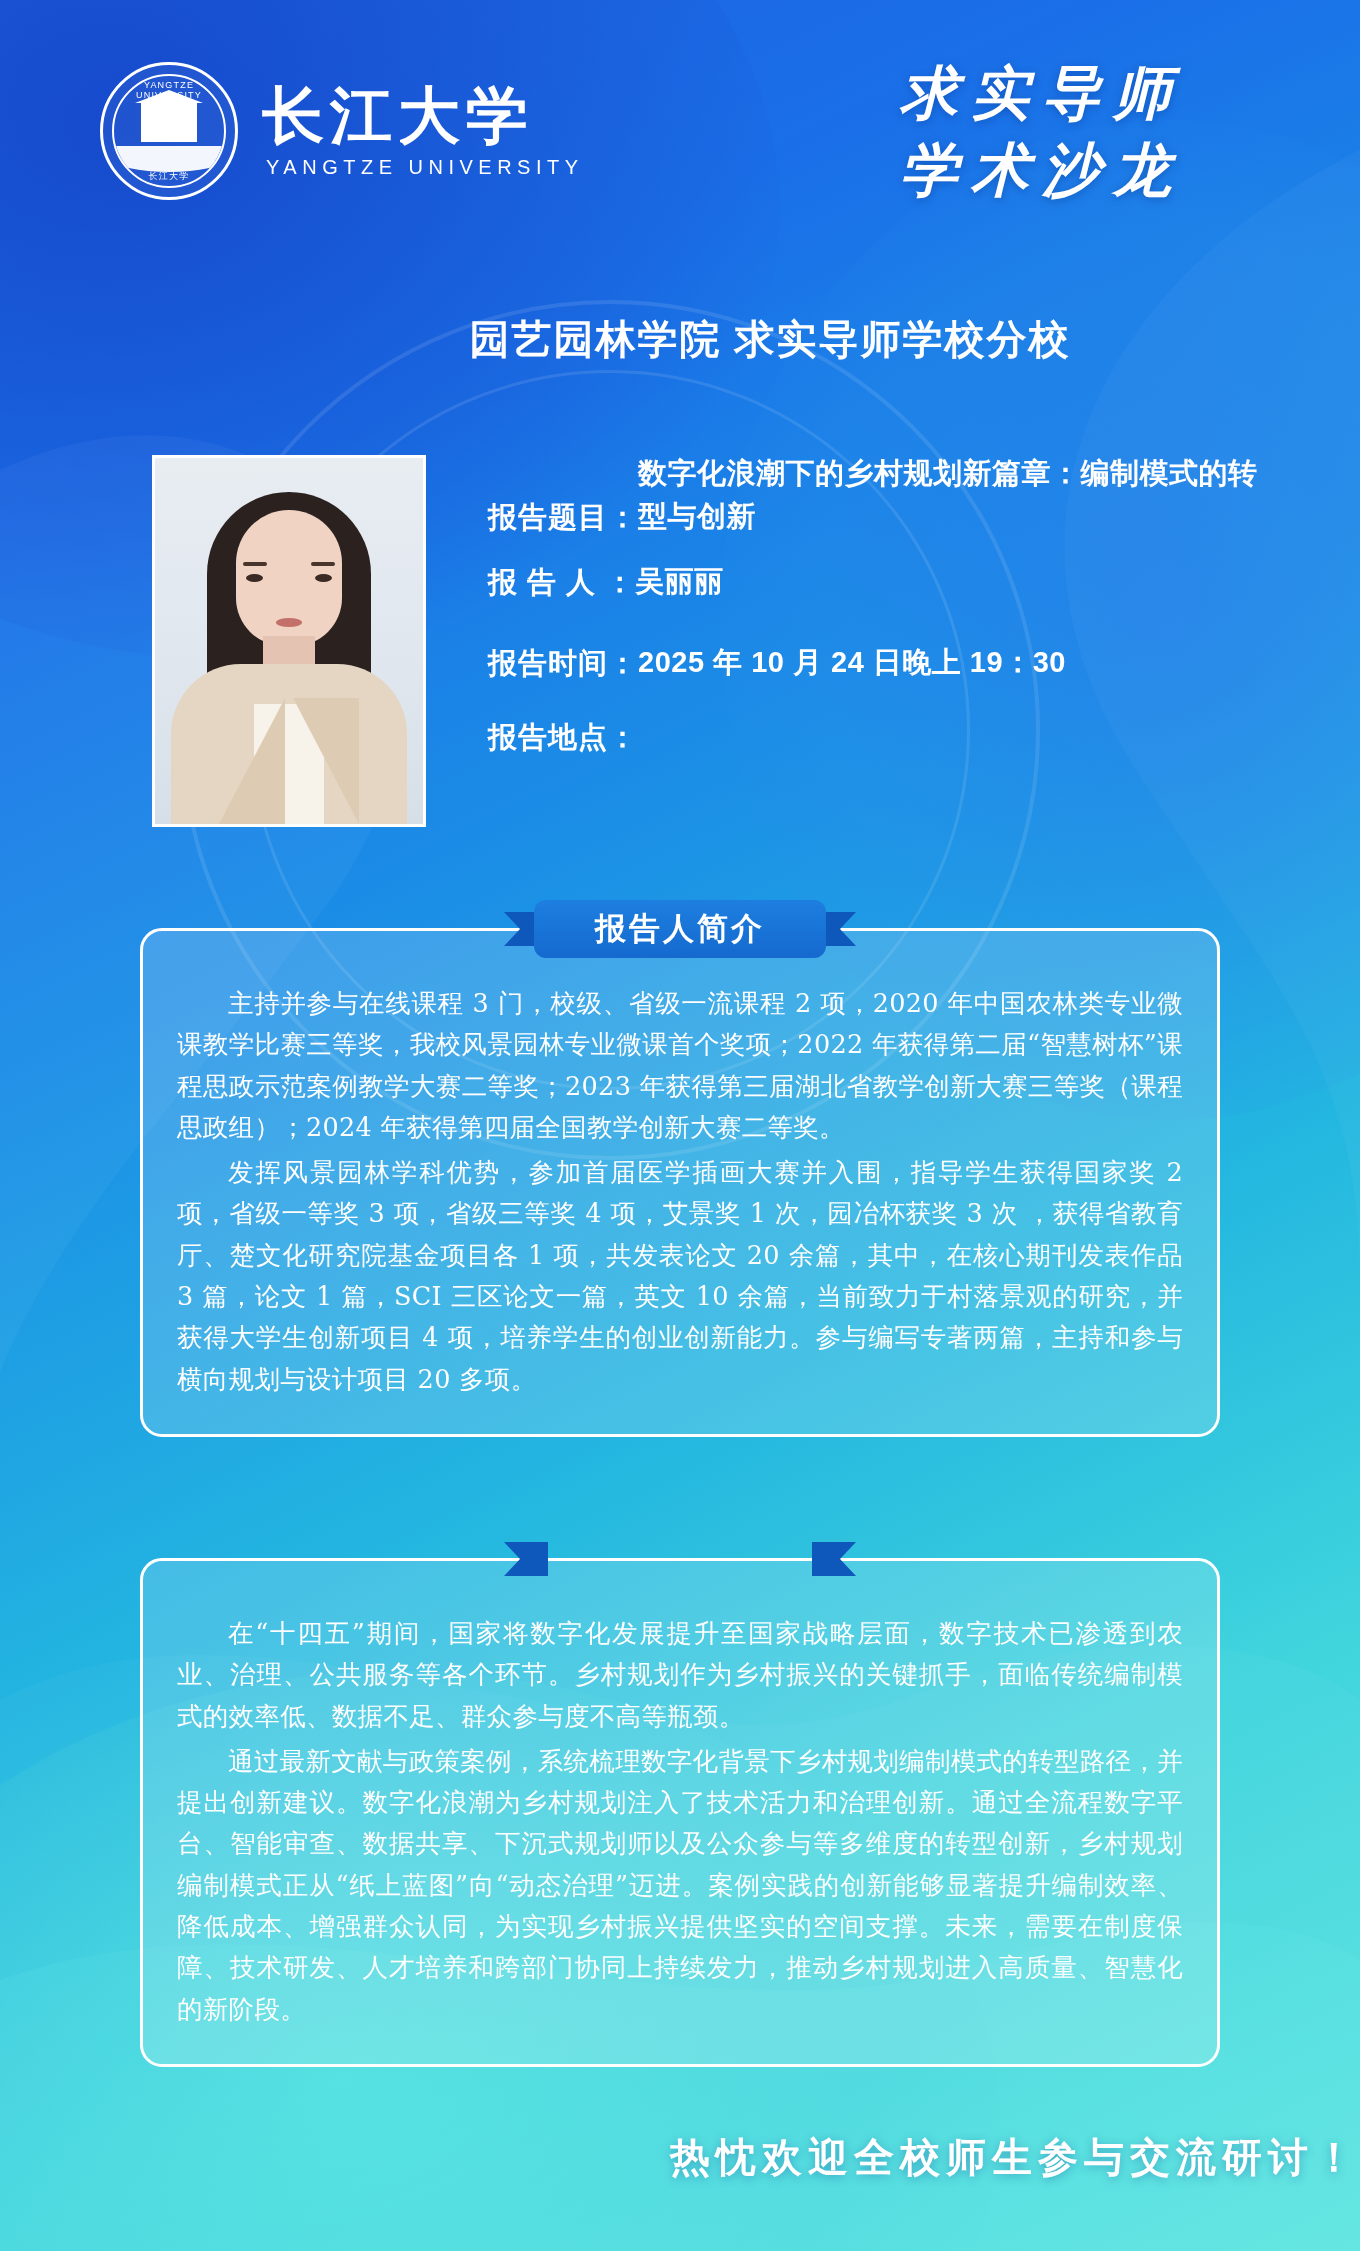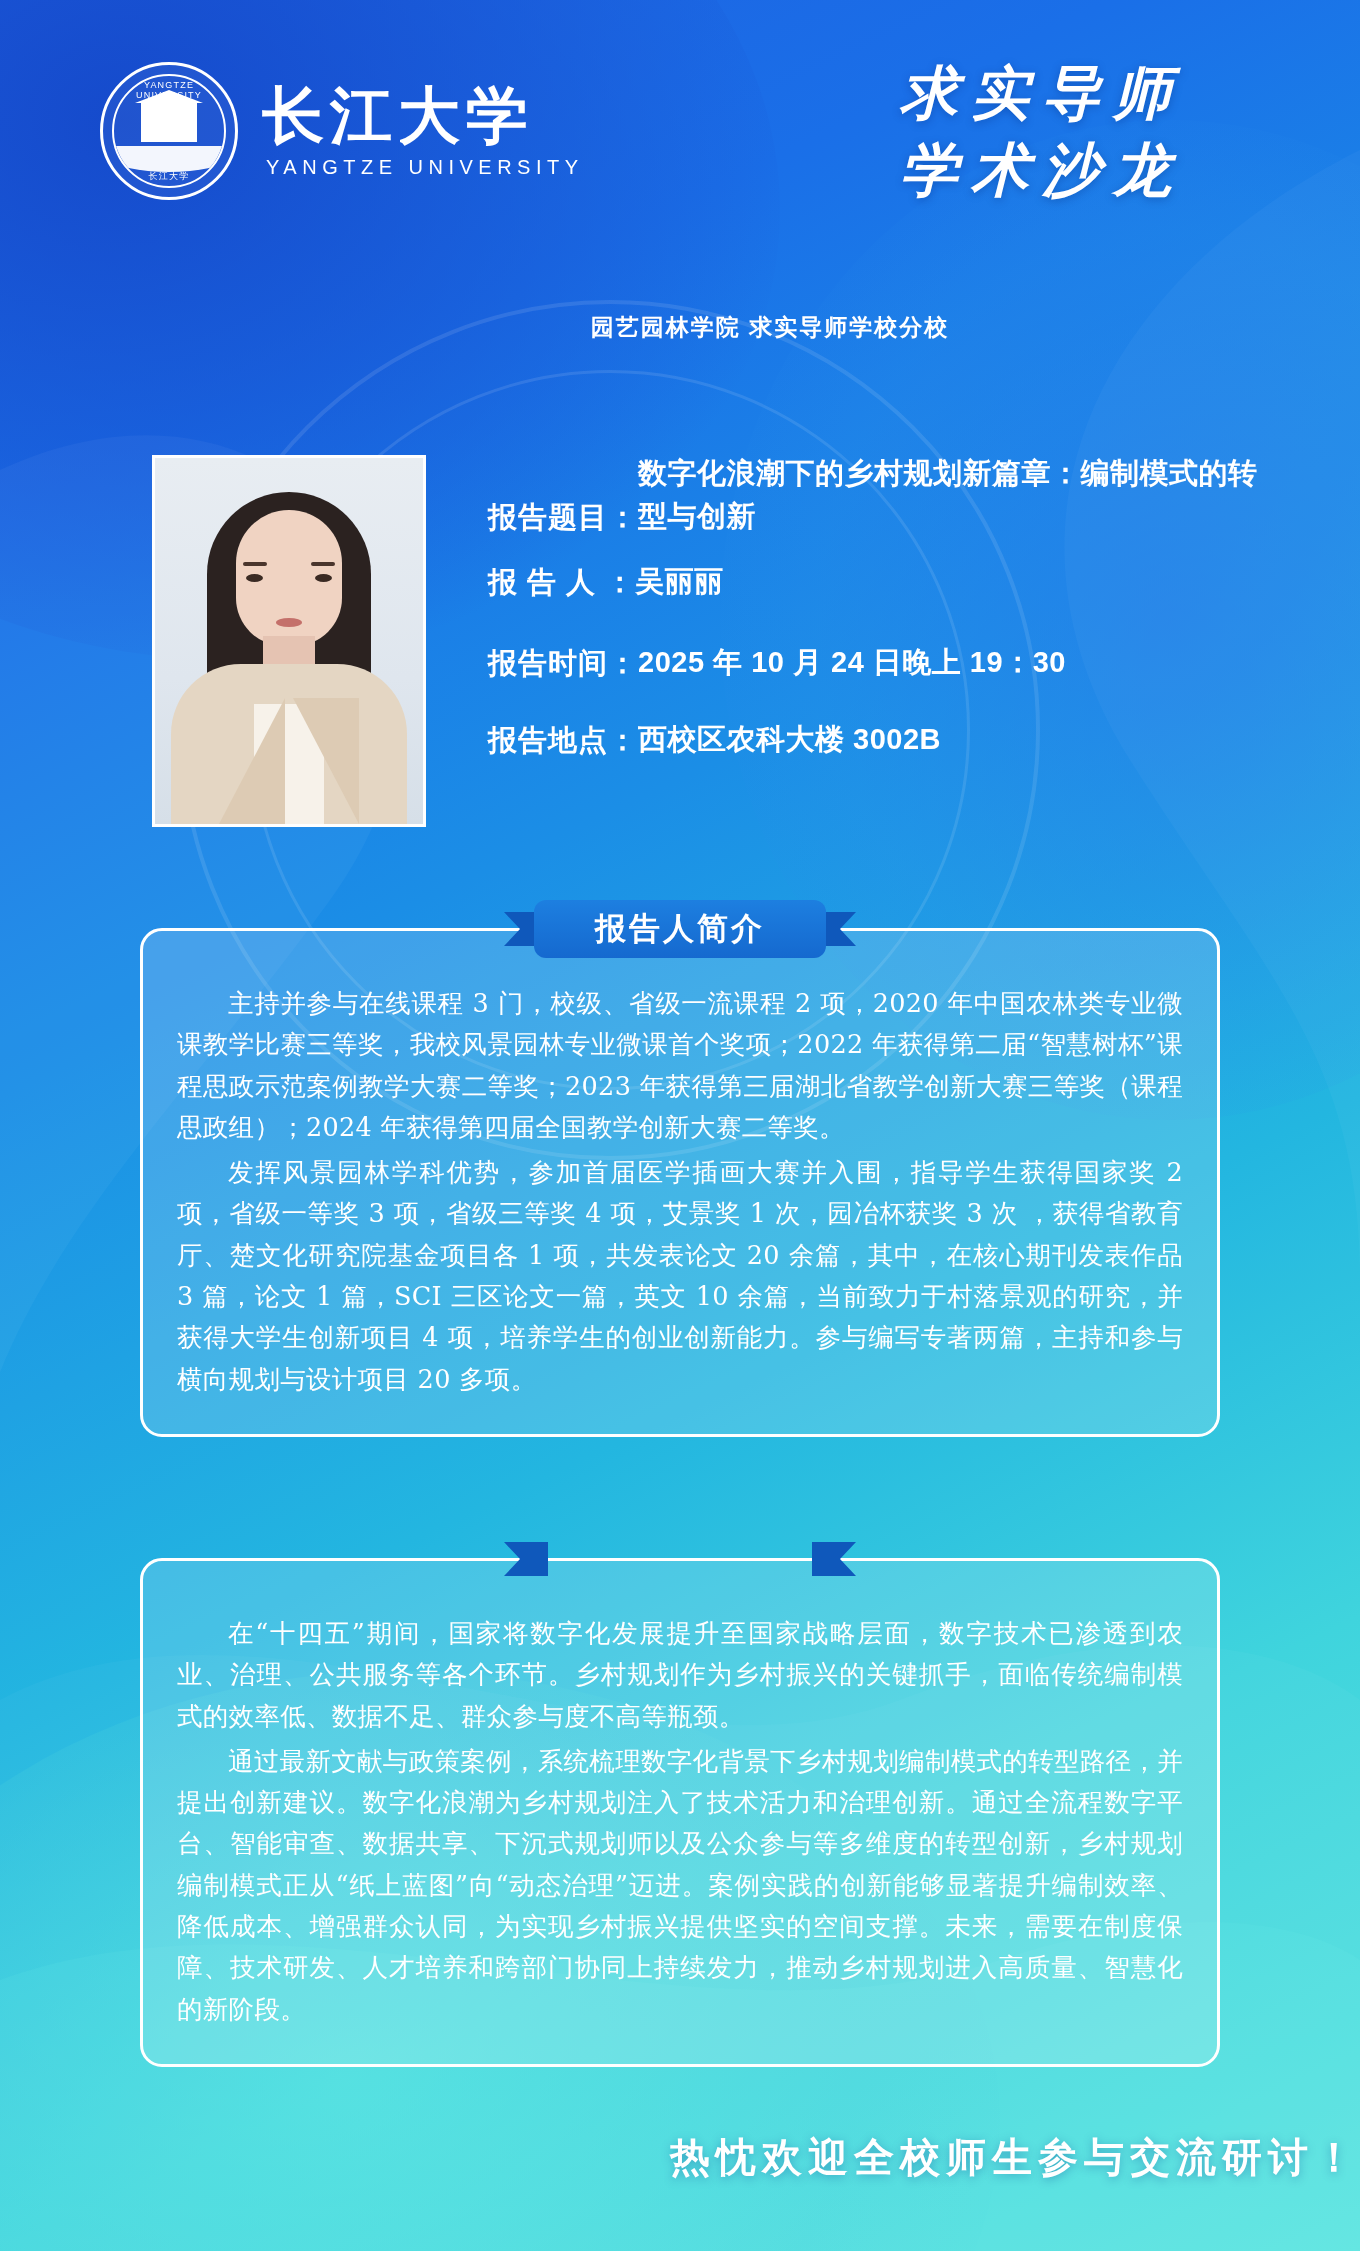--- a/index.html
+++ b/index.html
@@ -180,21 +180,21 @@
   }
 
   .subtitle {
     position: absolute;
     top: 312px;
     left: 0;
     width: 1360px;
     text-align: center;
     padding-left: 180px;
     box-sizing: border-box;
-    font-size: 23px;
+    font-size: 40px;
     font-weight: bold;
     color: #ffffff;
     letter-spacing: 2px;
   }
 
   
   .portrait {
     position: absolute;
     top: 455px;
     left: 152px;
@@ -496,21 +496,20 @@
     <div class="info-row">
       <span class="info-label">报 告 人 ：</span>
       <span class="info-value">吴丽丽</span>
     </div>
     <div class="info-row time-row">
       <span class="info-label">报告时间：</span>
       <span class="info-value">2025 年 10 月 24 日晚上 19：30</span>
     </div>
     <div class="info-row place-row">
       <span class="info-label">报告地点：</span>
-      <span class="info-value">西校区农科大楼 3002B</span>
     </div>
   </div>
 
   <div class="section sec-bio">
     <div class="ribbon">
       <div class="ribbon-wing-l"></div>
       <div class="ribbon-wing-r"></div>
       <div class="ribbon-body">
         <span class="ribbon-text">报告人简介</span>
       </div>

